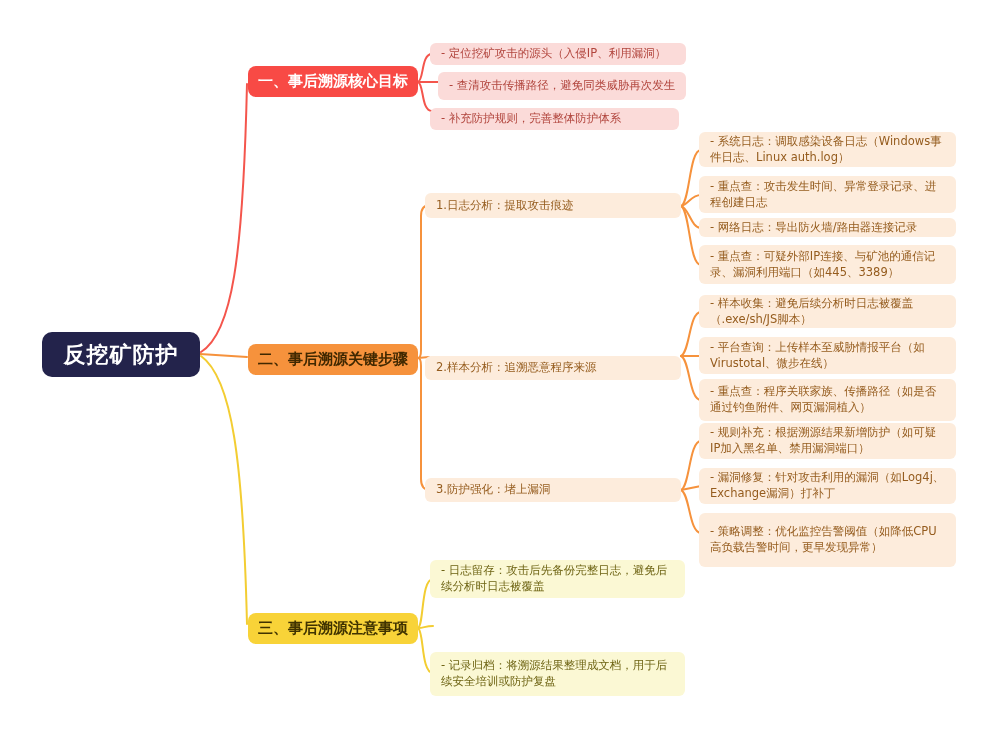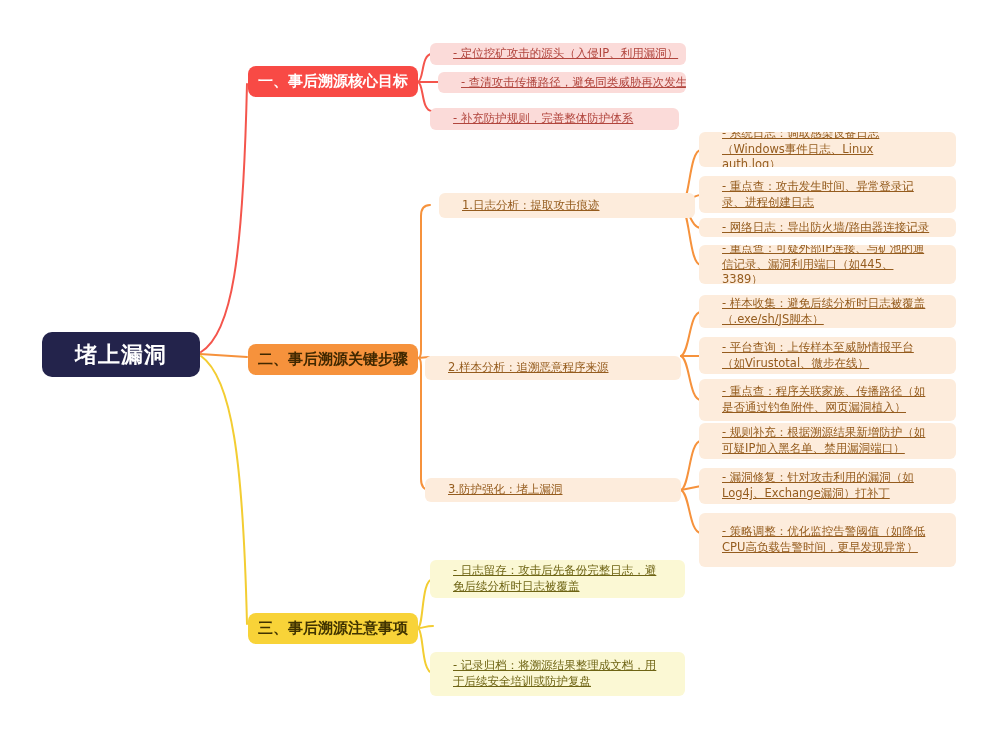--- a/index.html
+++ b/index.html
@@ -18,21 +18,21 @@
     font-size:22px; font-weight:bold; justify-content:center; border-radius:10px;
     letter-spacing:1px;
   }
   .title-node {
     font-size:15px; font-weight:bold; justify-content:center; border-radius:8px;
     white-space:nowrap;
   }
   .t1 { background:var(--branch1-bg); color:var(--branch1-text); }
   .t2 { background:var(--branch2-bg); color:var(--branch2-text); }
   .t3 { background:var(--branch3-bg); color:var(--branch3-text); }
-  .leaf { font-size:11.5px; padding:1px 23px;text-decoration:underline; }
+  .leaf { font-size:11.5px; padding:1px 11px; }
   .leaf.single { white-space:nowrap; }
   .pink  { background:var(--branch1-child-bg); color:var(--branch1-child-text); }
   .peach { background:var(--branch2-child-bg); color:var(--branch2-child-text); }
   .cream { background:var(--branch3-child-bg); color:var(--branch3-child-text); }
 </style>
 </head>
 <body>
 
 <div id="canvas">
 
@@ -63,31 +63,31 @@
     </g>
 
     <g stroke="#f3cd32" stroke-width="2" fill="none" stroke-linecap="round">
       <path d="M 201,356 C 232,378 243,460 247,624"></path>
       <path d="M 418,628 C 424,625 421,579 433,579"></path>
       <path d="M 418,628 C 424,628 425,626 433,626"></path>
       <path d="M 418,628 C 424,631 421,673 433,673"></path>
     </g>
   </svg>
 
-  <div class="node root-node" style="left:42px;top:332px;width:158px;height:45px;">堵上漏洞</div>
+  <div class="node root-node" style="left:42px;top:332px;width:158px;height:45px;">反挖矿防护</div>
 
   <div class="node title-node t1" style="left:248px;top:66px;width:170px;height:31px;">一、事后溯源核心目标</div>
   <div class="node title-node t2" style="left:248px;top:344px;width:170px;height:31px;">二、事后溯源关键步骤</div>
   <div class="node title-node t3" style="left:248px;top:613px;width:170px;height:31px;">三、事后溯源注意事项</div>
 
   <div class="node leaf single pink" style="left:430px;top:43px;width:256px;height:22px;">- 定位挖矿攻击的源头（入侵IP、利用漏洞）</div>
-  <div class="node leaf single pink" style="left:438px;top:72px;width:248px;height:21px;">- 查清攻击传播路径，避免同类威胁再次发生</div>
+  <div class="node leaf single pink" style="left:438px;top:72px;width:248px;height:28px;">- 查清攻击传播路径，避免同类威胁再次发生</div>
   <div class="node leaf single pink" style="left:430px;top:108px;width:249px;height:22px;">- 补充防护规则，完善整体防护体系</div>
 
-  <div class="node leaf single peach" style="left:425px;top:193px;width:256px;height:25px;margin-left:14px;">1.日志分析：提取攻击痕迹</div>
+  <div class="node leaf single peach" style="left:425px;top:193px;width:256px;height:25px;">1.日志分析：提取攻击痕迹</div>
   <div class="node leaf single peach" style="left:425px;top:356px;width:256px;height:24px;">2.样本分析：追溯恶意程序来源</div>
   <div class="node leaf single peach" style="left:425px;top:478px;width:256px;height:24px;">3.防护强化：堵上漏洞</div>
 
   <div class="node leaf peach" style="left:699px;top:132px;width:257px;height:35px;">- 系统日志：调取感染设备日志（Windows事件日志、Linux auth.log）</div>
   <div class="node leaf peach" style="left:699px;top:176px;width:257px;height:37px;">- 重点查：攻击发生时间、异常登录记录、进程创建日志</div>
   <div class="node leaf single peach" style="left:699px;top:218px;width:257px;height:19px;">- 网络日志：导出防火墙/路由器连接记录</div>
   <div class="node leaf peach" style="left:699px;top:245px;width:257px;height:39px;">- 重点查：可疑外部IP连接、与矿池的通信记录、漏洞利用端口（如445、3389）</div>
 
   <div class="node leaf peach" style="left:699px;top:295px;width:257px;height:33px;">- 样本收集：避免后续分析时日志被覆盖（.exe/sh/JS脚本）</div>
   <div class="node leaf peach" style="left:699px;top:337px;width:257px;height:37px;">- 平台查询：上传样本至威胁情报平台（如Virustotal、微步在线）</div>

